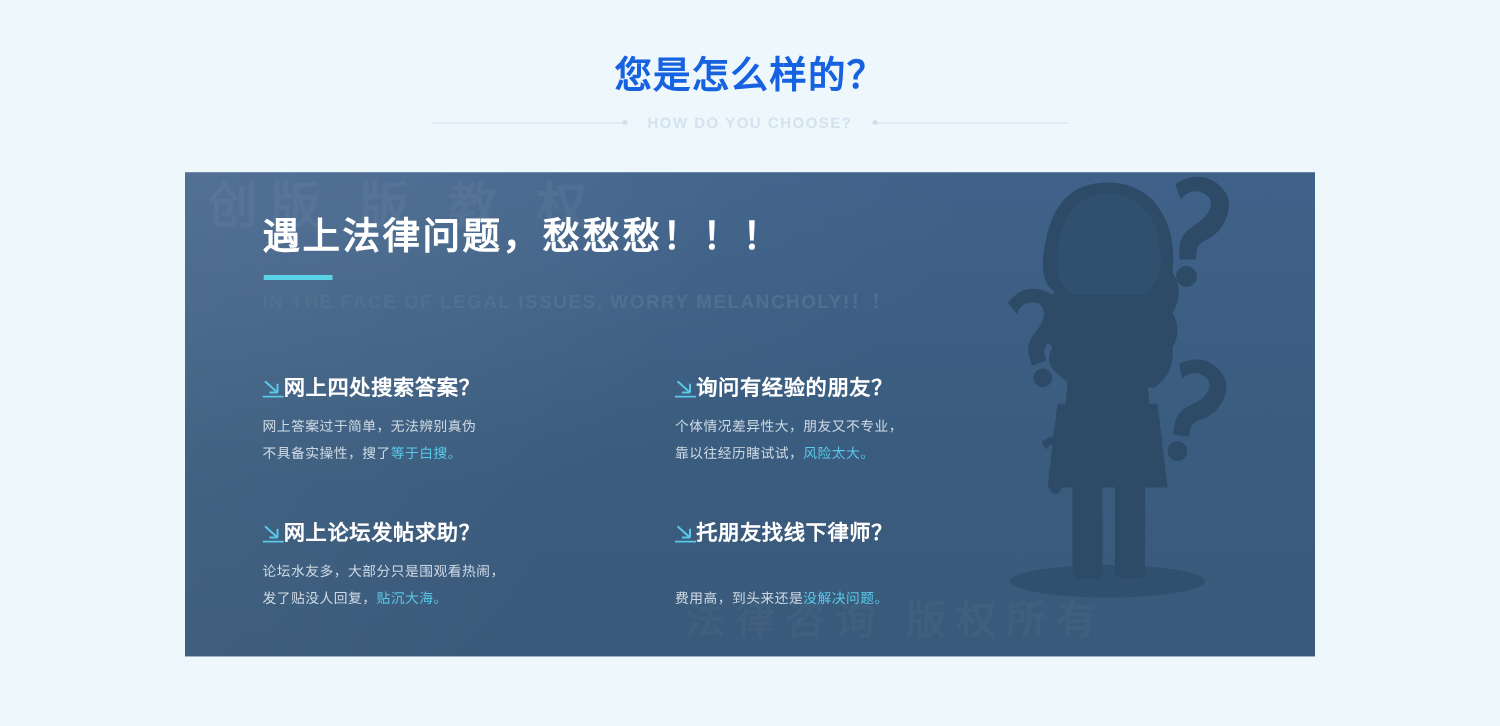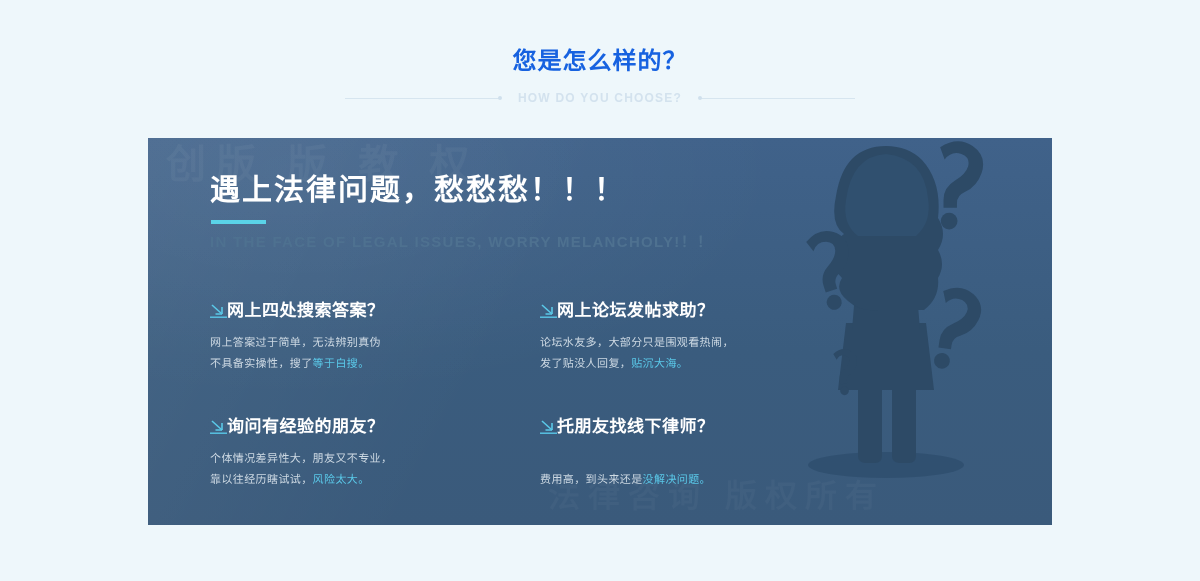--- a/index.html
+++ b/index.html
@@ -12,21 +12,21 @@
     overflow:hidden;
   }
 
   .page { position:relative; width:1200px; height:581px; background:#eef7fb; }
 
   
   .section-head {
     position:absolute; left:0; top:42px; width:1200px; text-align:center;
   }
   .section-title {
-    font-size:24px; font-weight:bold; color:#1762e0;
+    font-size:30px; font-weight:bold; color:#1762e0;
     letter-spacing:1px; line-height:38px;
   }
   .subtitle-row {
     display:flex; align-items:center; justify-content:center;
     margin-top:11px; gap:0;
   }
   .sub-line {
     width:155px; height:1px; background:#d6e5ef; position:relative;
   }
   .sub-line.left::after,
@@ -199,34 +199,34 @@
           </div>
           <div class="item-desc"><span>网上答案过于简单，无法辨别真伪</span><br><span>不具备实操性，搜了</span><span class="hl">等于白搜</span><span class="hl">。</span></div>
         </div>
         <div class="item">
           <div class="item-head">
             <svg class="arrow-icon" width="17" height="16" viewBox="0 0 17 16">
               <path d="M2 2 L12 11" stroke="#5ac8e8" stroke-width="1.6" fill="none"></path>
               <path d="M12 11 L12 4 M12 11 L5.5 11" stroke="#5ac8e8" stroke-width="1.6" fill="none"></path>
               <path d="M0 14.2 L17 14.2" stroke="#5ac8e8" stroke-width="1.4" fill="none"></path>
             </svg>
+            <span>询问有经验的朋友？</span>
+          </div>
+          <div class="item-desc"><span>个体情况差异性大，朋友又不专业，</span><br><span>靠以往经历瞎试试，</span><span class="hl">风险太大</span><span class="hl">。</span></div>
+        </div>
+        <div class="item">
+          <div class="item-head">
+            <svg class="arrow-icon" width="17" height="16" viewBox="0 0 17 16">
+              <path d="M2 2 L12 11" stroke="#5ac8e8" stroke-width="1.6" fill="none"></path>
+              <path d="M12 11 L12 4 M12 11 L5.5 11" stroke="#5ac8e8" stroke-width="1.6" fill="none"></path>
+              <path d="M0 14.2 L17 14.2" stroke="#5ac8e8" stroke-width="1.4" fill="none"></path>
+            </svg>
             <span>网上论坛发帖求助？</span>
           </div>
           <div class="item-desc"><span>论坛水友多，大部分只是围观看热闹，</span><br><span>发了贴没人回复，</span><span class="hl">贴沉大海</span><span class="hl">。</span></div>
-        </div>
-        <div class="item">
-          <div class="item-head">
-            <svg class="arrow-icon" width="17" height="16" viewBox="0 0 17 16">
-              <path d="M2 2 L12 11" stroke="#5ac8e8" stroke-width="1.6" fill="none"></path>
-              <path d="M12 11 L12 4 M12 11 L5.5 11" stroke="#5ac8e8" stroke-width="1.6" fill="none"></path>
-              <path d="M0 14.2 L17 14.2" stroke="#5ac8e8" stroke-width="1.4" fill="none"></path>
-            </svg>
-            <span>询问有经验的朋友？</span>
-          </div>
-          <div class="item-desc"><span>个体情况差异性大，朋友又不专业，</span><br><span>靠以往经历瞎试试，</span><span class="hl">风险太大</span><span class="hl">。</span></div>
         </div>
         <div class="item">
           <div class="item-head">
             <svg class="arrow-icon" width="17" height="16" viewBox="0 0 17 16">
               <path d="M2 2 L12 11" stroke="#5ac8e8" stroke-width="1.6" fill="none"></path>
               <path d="M12 11 L12 4 M12 11 L5.5 11" stroke="#5ac8e8" stroke-width="1.6" fill="none"></path>
               <path d="M0 14.2 L17 14.2" stroke="#5ac8e8" stroke-width="1.4" fill="none"></path>
             </svg>
             <span>托朋友找线下律师？</span>
           </div>

